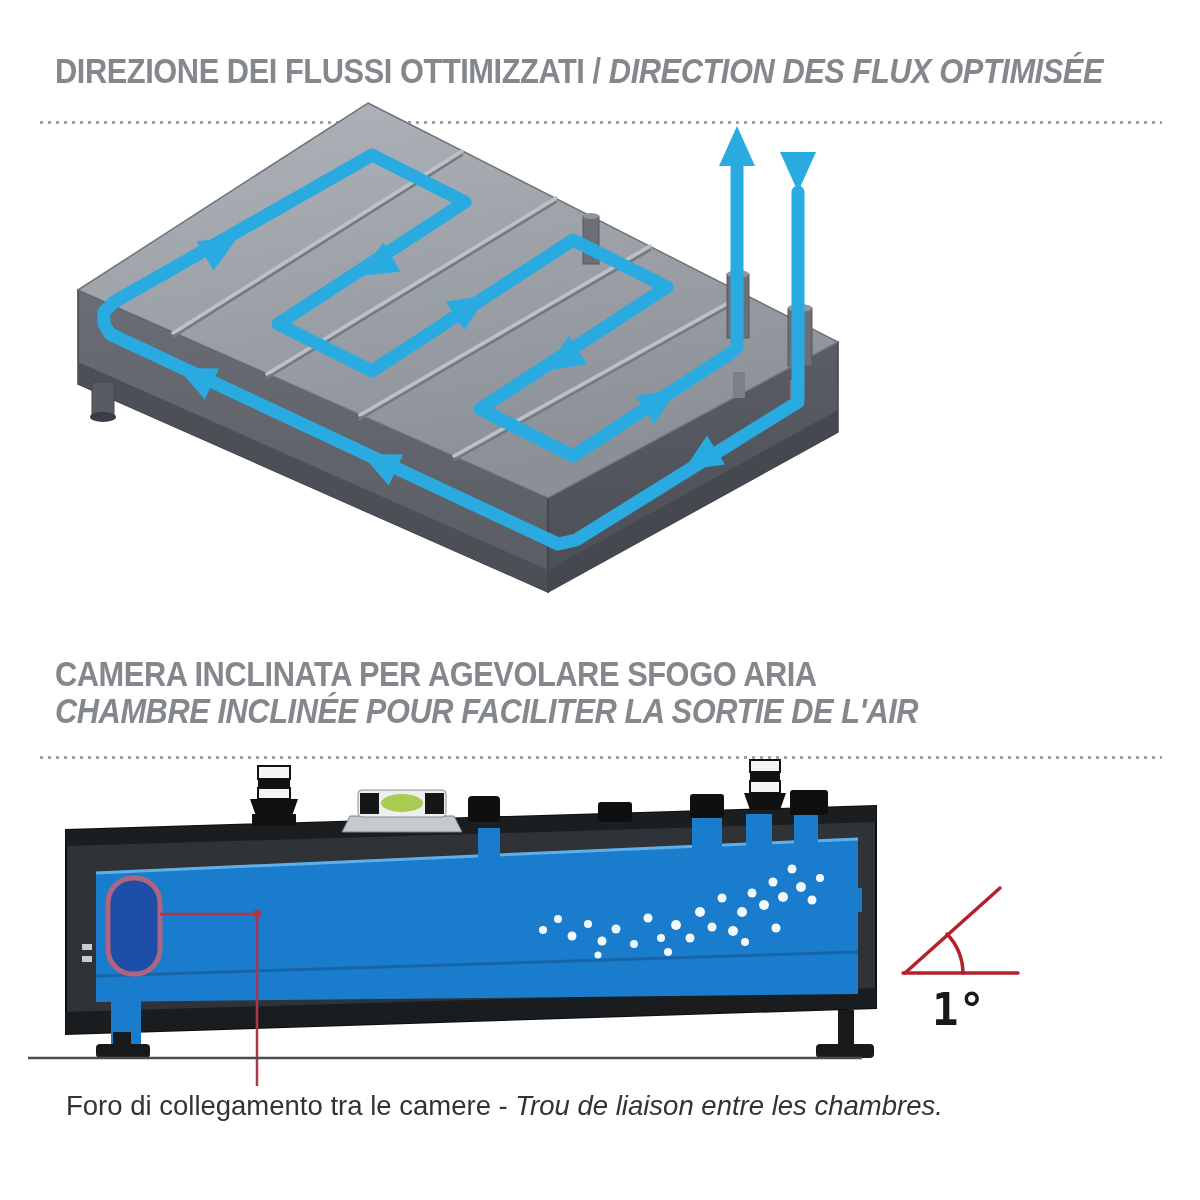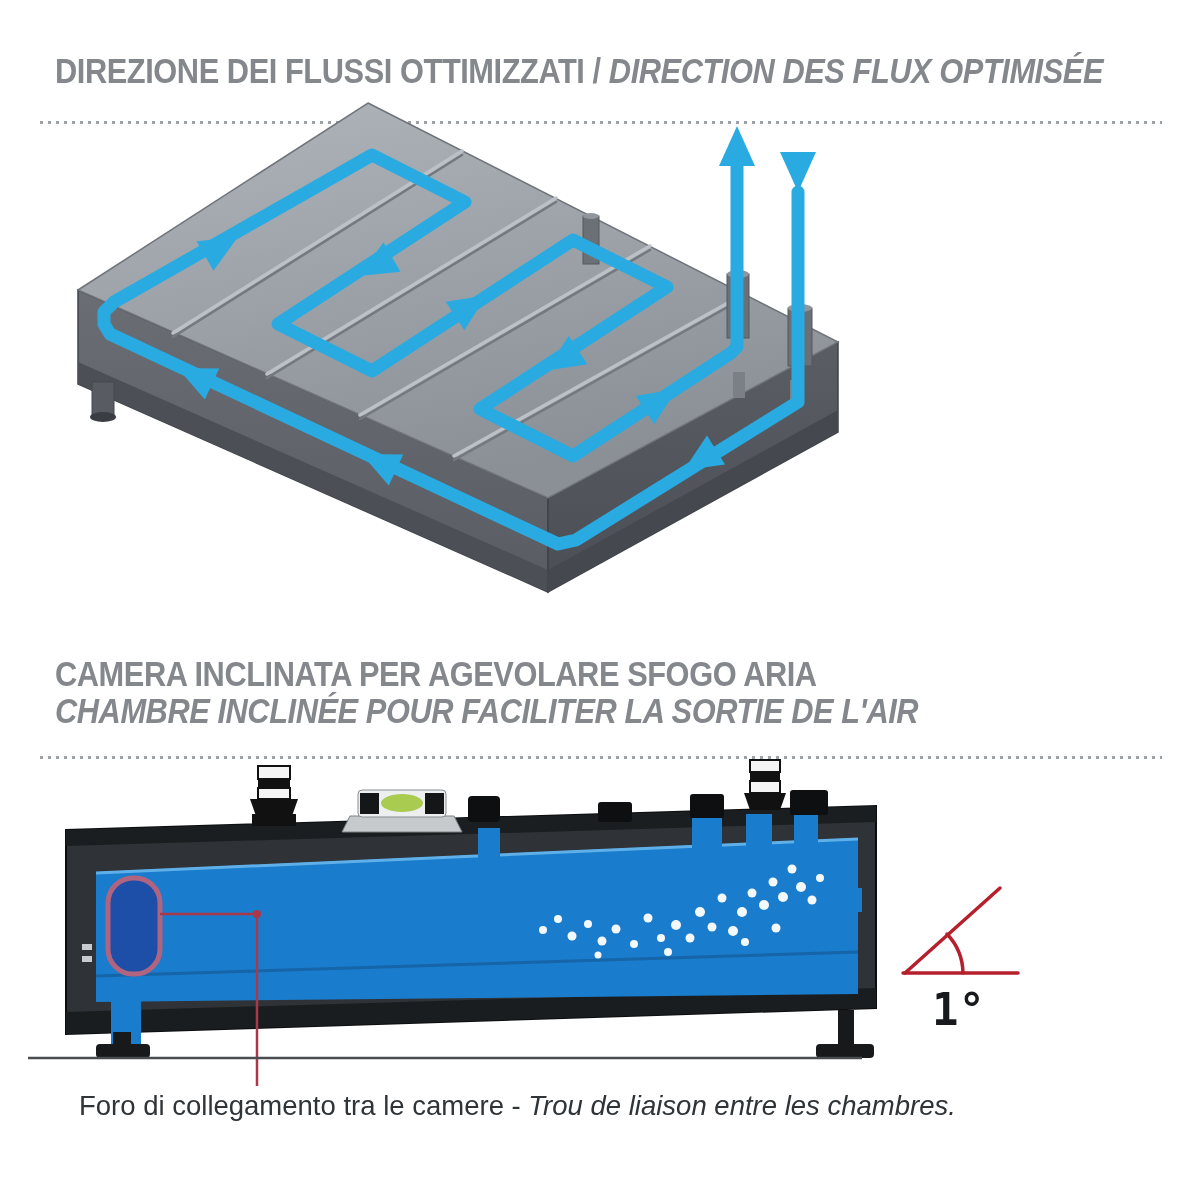--- a/index.html
+++ b/index.html
@@ -6,21 +6,21 @@
   #page{position:relative;width:1200px;height:1200px;background:#fff;overflow:hidden;
         font-family:"Liberation Sans",sans-serif;}
   .sec-title{position:absolute;left:55px;white-space:nowrap;font-weight:bold;
              font-size:35px;color:#84888d;transform:scaleX(0.88);transform-origin:left center;
              letter-spacing:-0.5px;line-height:37px;}
   .sec-title .fr{font-style:italic;}
   .dotted{position:absolute;left:40px;width:1122px;height:3px;
           background:repeating-linear-gradient(90deg,#9ca1a6 0 3px,transparent 3px 8px);}
   .capacity{position:absolute;left:893px;top:226px;font-weight:bold;font-style:italic;
             font-size:58px;color:#7d8287;letter-spacing:1px;}
-  .caption{position:absolute;left:79px;top:1090px;white-space:nowrap;
+  .caption{position:absolute;left:66px;top:1090px;white-space:nowrap;
            font-size:27.5px;color:#2f3438;text-align:right;}
   .caption .fr{font-style:italic;}
   svg{position:absolute;overflow:visible;}
   text.angle{font-family:"DejaVu Sans Mono","Liberation Mono",monospace;
              font-weight:bold;font-size:44px;fill:#17191c;}
 </style>
 </head>
 <body>
 
 <div id="page">

